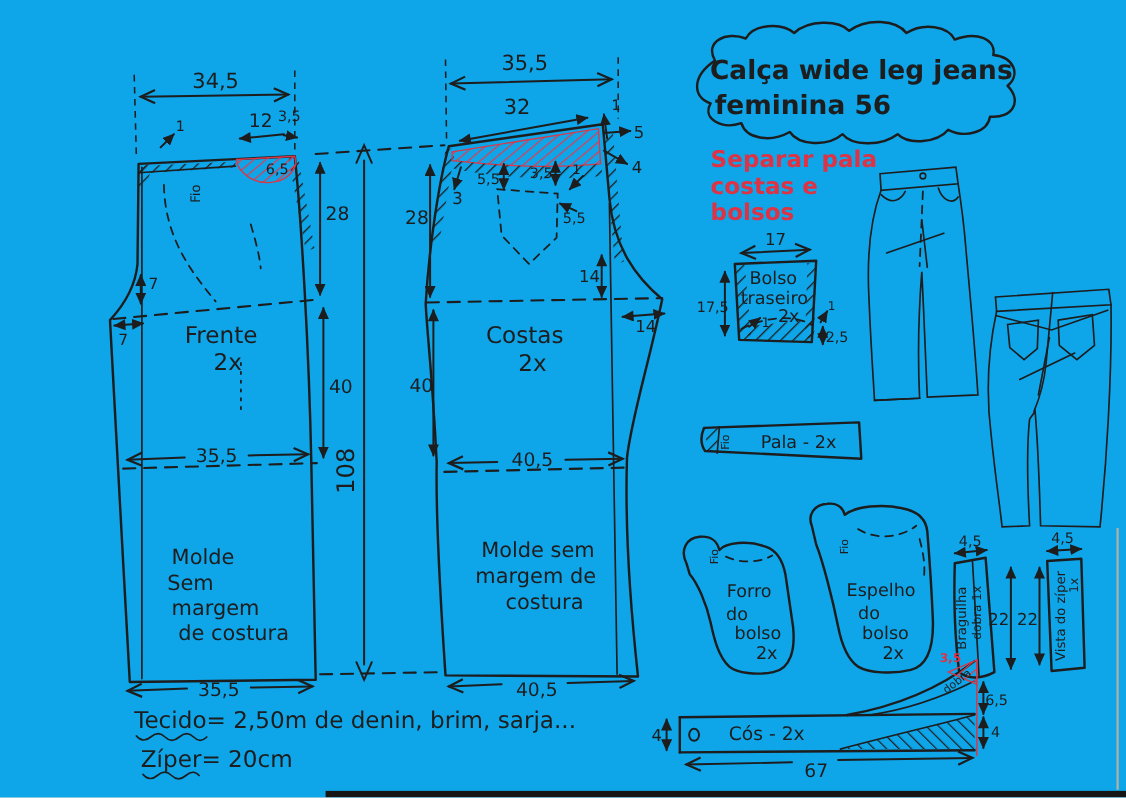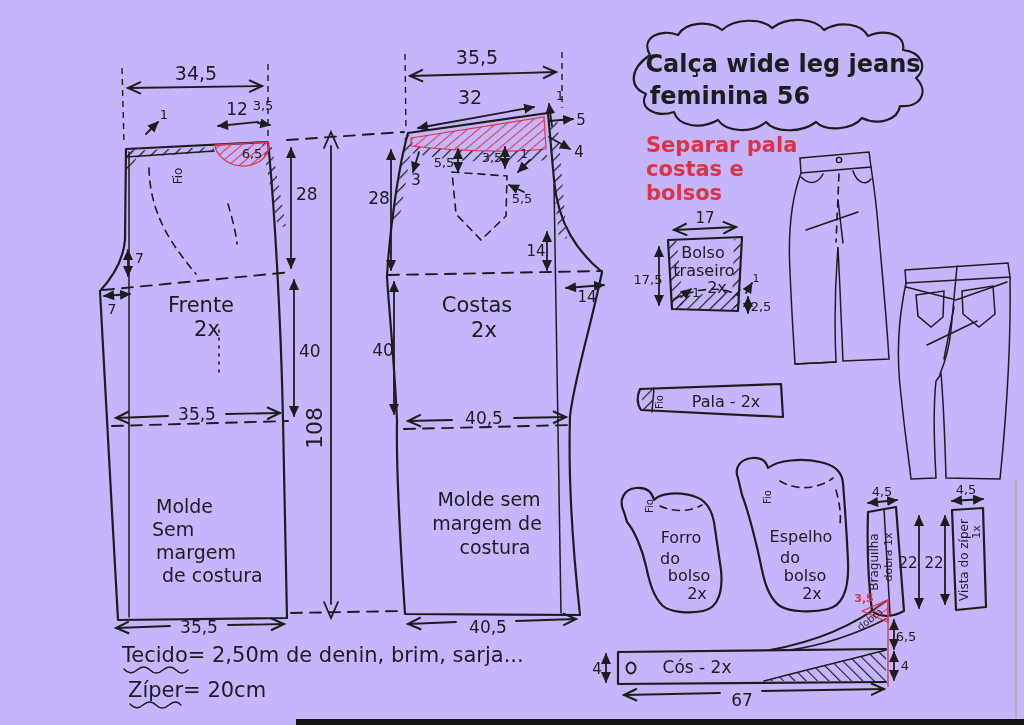--- a/index.html
+++ b/index.html
@@ -1,16 +1,16 @@
 <!DOCTYPE html>
 <html><head>
 <meta charset="utf-8">
 <style>
   html,body{margin:0;padding:0;background:#e8e6e0;}
-  .page{position:relative;width:1024px;height:725px;background:#c4b5fd;overflow:hidden;
+  .page{position:relative;width:1024px;height:725px;background:#0ea5e9;overflow:hidden;
         font-family:"DejaVu Sans",sans-serif;}
   svg{display:block}
   .ln{stroke:#1d1d1d;stroke-width:2.2;fill:none;stroke-linecap:round;stroke-linejoin:round}
   .ln15{stroke:#1d1d1d;stroke-width:1.5;fill:none;stroke-linecap:round}
   .dim{stroke:#1d1d1d;stroke-width:1.8;fill:none;stroke-linecap:round}
   .dsh{stroke:#1d1d1d;stroke-width:1.9;fill:none;stroke-dasharray:11 8;stroke-linecap:round}
   .dsh2{stroke:#1d1d1d;stroke-width:1.6;fill:none;stroke-dasharray:7 6;stroke-linecap:round}
   .ext{stroke:#1d1d1d;stroke-width:1.4;fill:none;stroke-dasharray:6 5}
   .dot{stroke:#1d1d1d;stroke-width:1.6;fill:none;stroke-dasharray:2 6;stroke-linecap:round}
   .redln{stroke:#d8394a;stroke-width:1.4;fill:none}

